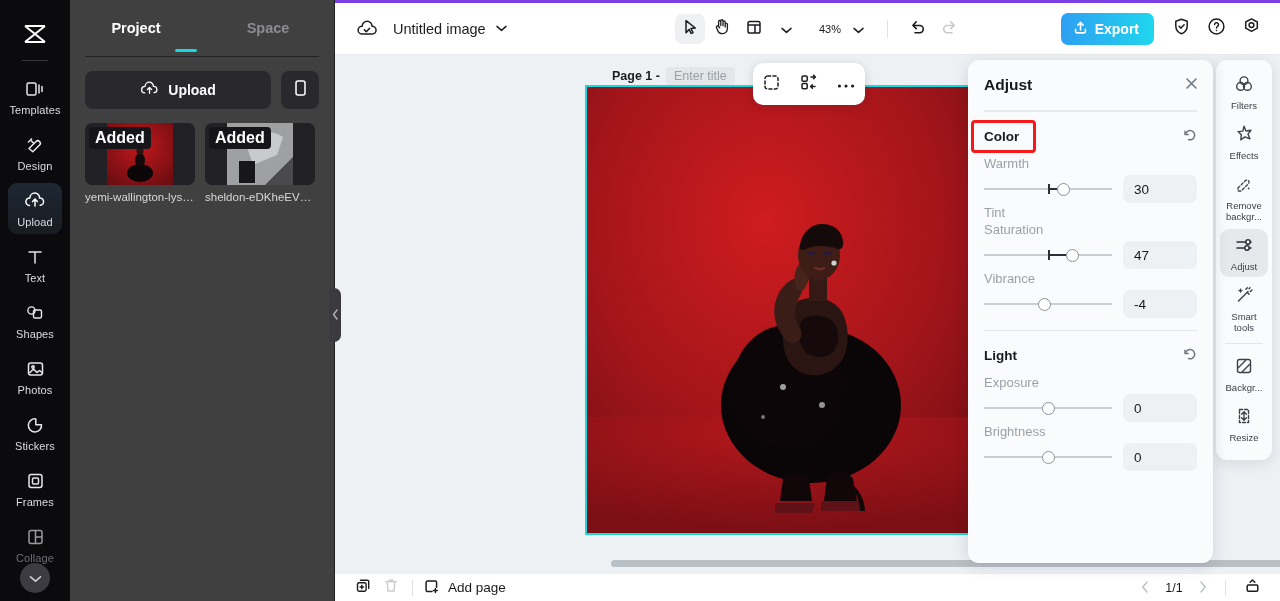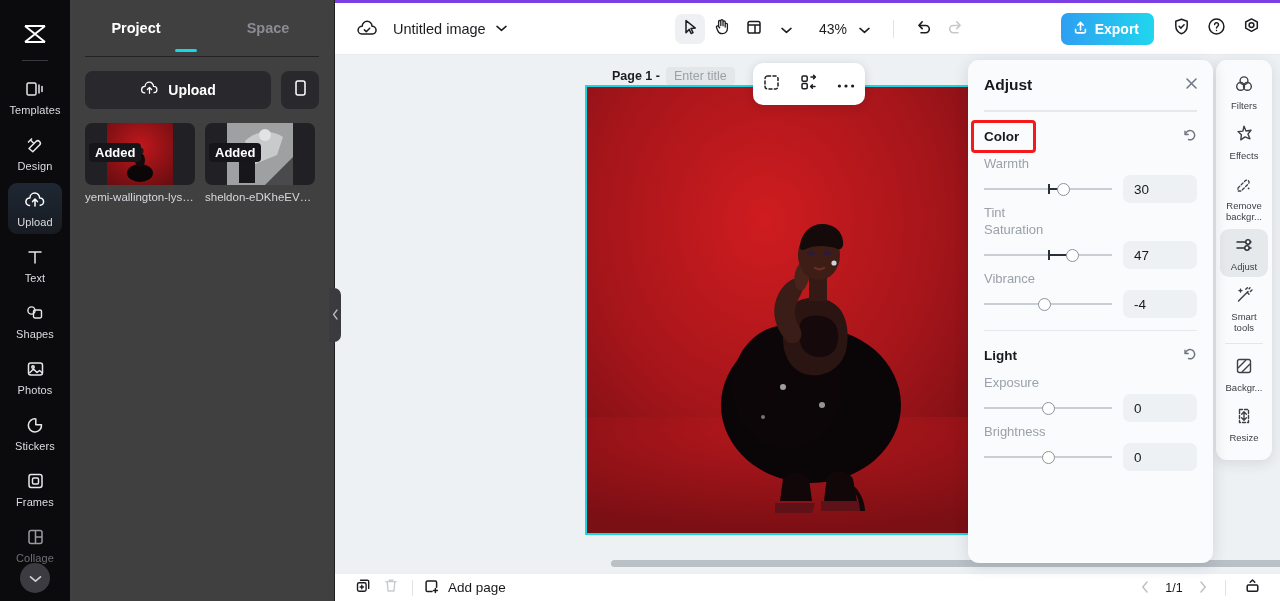--- a/index.html
+++ b/index.html
@@ -67,22 +67,22 @@
     width: 38px; height: 38px; background: #28282d; border-radius: 8px;
     display: flex; align-items: center; justify-content: center; cursor: pointer;
   }
   .thumbs { display: flex; gap: 10px; padding: 14px 15px 0; }
   .thumb-cell { width: 110px; cursor: pointer; }
   .thumb-box {
     width: 110px; height: 62px; border-radius: 7px; background: #212125;
     position: relative; overflow: hidden;
   }
   .thumb-badge {
-    position: absolute; left: 4px; top: 20px; z-index: 3;
-    background: #16161a; color: #fff; font-size: 13px; font-weight: 700;
+    position: absolute; left: 4px; top: 4px; z-index: 3;
+    background: #16161a; color: #fff; font-size: 16px; font-weight: 700;
     padding: 2px 6px; border-radius: 4px;
   }
   .thumb-img { position: absolute; left: 22px; top: 0; width: 66px; height: 62px; }
   .thumb-name {
     margin-top: 6px; font-size: 11.5px; color: #d7d7dd;
     white-space: nowrap; overflow: hidden; text-overflow: ellipsis;
   }
   .panel-handle {
     position: absolute; left: 329px; top: 288px; width: 12px; height: 54px;
     background: #3a3a3f; border-radius: 0 7px 7px 0;
@@ -102,21 +102,21 @@
   .tb-caret { margin-left: 10px; cursor: pointer; display: flex; }
   .tb-center {
     position: absolute; left: 340px; display: flex; align-items: center; gap: 2px;
   }
   .tb-tool {
     width: 30px; height: 30px; border-radius: 7px;
     display: flex; align-items: center; justify-content: center; cursor: pointer;
   }
   .tb-tool.active { background: #eef0f3; }
   .tb-zoom {
-    margin-left: 16px; font-size: 14px; color: #1b1d21; cursor: pointer;
+    margin-left: 16px; font-size: 11px; color: #1b1d21; cursor: pointer;
   }
   .tb-sep { width: 1px; height: 18px; background: #dfe2e6; margin: 0 12px; }
   .tb-right {
     position: absolute; right: 14px; display: flex; align-items: center; gap: 5px;
   }
   .export-btn {
     height: 32px; padding: 0 15px 0 12px; border-radius: 7px;
     background: linear-gradient(90deg,#2e9ff2,#20d6ee);
     color: #fff; font-size: 14px; font-weight: 700;
     display: flex; align-items: center; gap: 7px; cursor: pointer;

